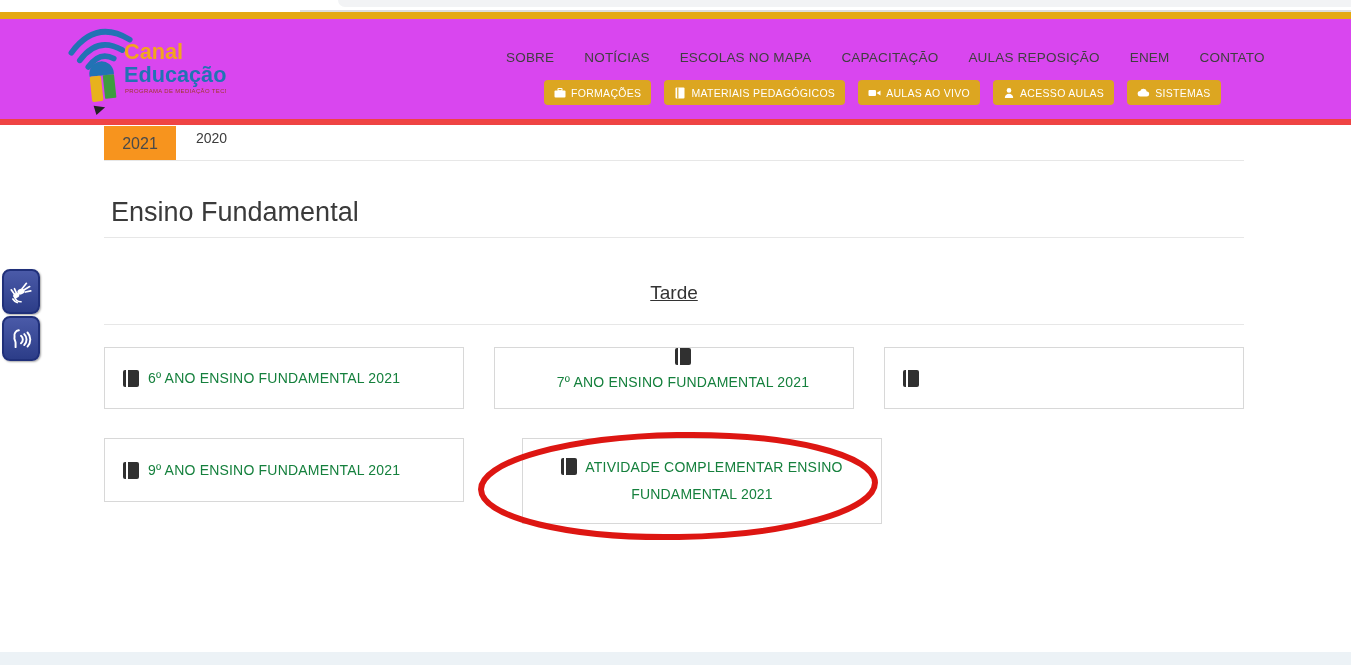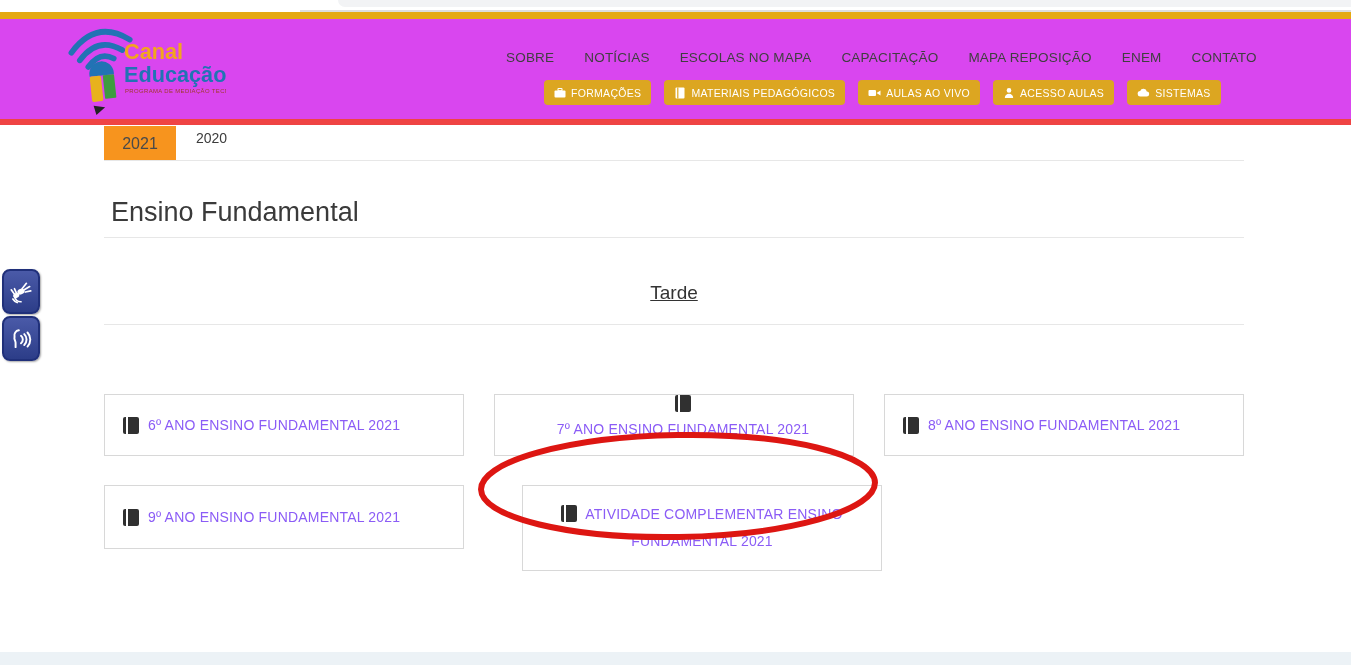--- a/index.html
+++ b/index.html
@@ -32,21 +32,21 @@
     background:var(--tab-orange,#f7941e);color:#4a4a4a;font-size:16px;
     display:flex;align-items:center;justify-content:center;cursor:pointer;}
   .tab-idle{position:absolute;left:196px;top:130px;font-size:14px;color:#3c3c3c;cursor:pointer;}
   .divider{position:absolute;left:104px;width:1140px;height:1px;background:#e7e7e7;}
   .tabs-line{top:160px;} .hr-1{top:237px;} .hr-2{top:324px;}
   
   .page-title{position:absolute;left:103px;top:189px;font-size:27px;color:#3a3a3a;}
   .section-heading{position:absolute;left:104px;top:282px;width:1140px;text-align:center;
     font-size:19px;color:#333;text-decoration:underline;}
   .card{position:absolute;box-sizing:border-box;width:360px;background:#fff;
-    border:1px solid #d8d8d8;font-size:14px;color:#8b5cf6;letter-spacing:.2px;cursor:pointer;margin-top:47px;}
+    border:1px solid #d8d8d8;font-size:14px;color:#15803d;letter-spacing:.2px;cursor:pointer;}
   .card-flex{height:62px;display:flex;align-items:center;gap:9px;padding:0 0 0 18px;}
   .card-block{height:86px;padding:15px 24px 0 24px;line-height:27px;}
   .book-icon{display:inline-block;width:16px;height:17px;border-radius:2px;flex:0 0 auto;
     background:linear-gradient(90deg,#303030 0 3px,#ffffff 3px 5px,#303030 5px 100%);}
   .card-block .book-icon{vertical-align:-3px;margin-right:8px;}
   .annotation{position:absolute;left:474px;top:429px;pointer-events:none;}
   
   .a11y{position:absolute;left:2px;top:269px;}
   .a11y-btn{width:38px;height:45px;border-radius:8px;box-sizing:border-box;margin-bottom:2px;
     background:linear-gradient(180deg,#4a5aa8,var(--badge-blue,#2c3d88));
@@ -81,21 +81,21 @@
       <text x="70" y="69" font-size="23" font-weight="bold" fill="#2173b4" font-family="Liberation Sans, sans-serif">Educação</text>
       <text x="71" y="81" font-size="6.3" fill="#9e3a2b" letter-spacing="0.4" font-family="Liberation Sans, sans-serif">PROGRAMA DE MEDIAÇÃO TECNOLÓGICA</text>
     </svg>
   </div>
 
   <nav class="main-nav">
     <span>SOBRE</span>
     <span>NOTÍCIAS</span>
     <span>ESCOLAS NO MAPA</span>
     <span>CAPACITAÇÃO</span>
-    <span>MAPA REPOSIÇÃO</span>
+    <span>AULAS REPOSIÇÃO</span>
     <span>ENEM</span>
     <span>CONTATO</span>
   </nav>
 
   <div class="quick-row">
     <button class="qbtn">
       <svg width="12" height="12" viewBox="0 0 12 12" fill="#fff">
         <rect x="0.5" y="3.5" width="11" height="7" rx="1"></rect>
         <rect x="4" y="1.5" width="4" height="2.4" rx="0.6" fill="none" stroke="#fff" stroke-width="1.1"></rect>
       </svg>
@@ -143,21 +143,20 @@
 <div class="card card-flex" style="left:104px;top:347px;">
   <span class="book-icon"></span>
   <span>6º ANO ENSINO FUNDAMENTAL 2021</span>
 </div>
 <div class="card card-flex" style="left:494px;top:347px;flex-direction:column;">
   <span class="book-icon"></span>
   <span>7º ANO ENSINO FUNDAMENTAL 2021</span>
 </div>
 <div class="card card-flex" style="left:884px;top:347px;">
   <span class="book-icon"></span>
-  <span>8º ANO ENSINO FUNDAMENTAL 2021</span>
 </div>
 
 <div class="card card-flex" style="left:104px;top:438px;height:64px;">
   <span class="book-icon"></span>
   <span>9º ANO ENSINO FUNDAMENTAL 2021</span>
 </div>
 <div class="card card-block" style="left:522px;top:438px;text-align:center;">
   <span class="book-icon"></span><span>ATIVIDADE COMPLEMENTAR ENSINO FUNDAMENTAL 2021</span>
 </div>
 

